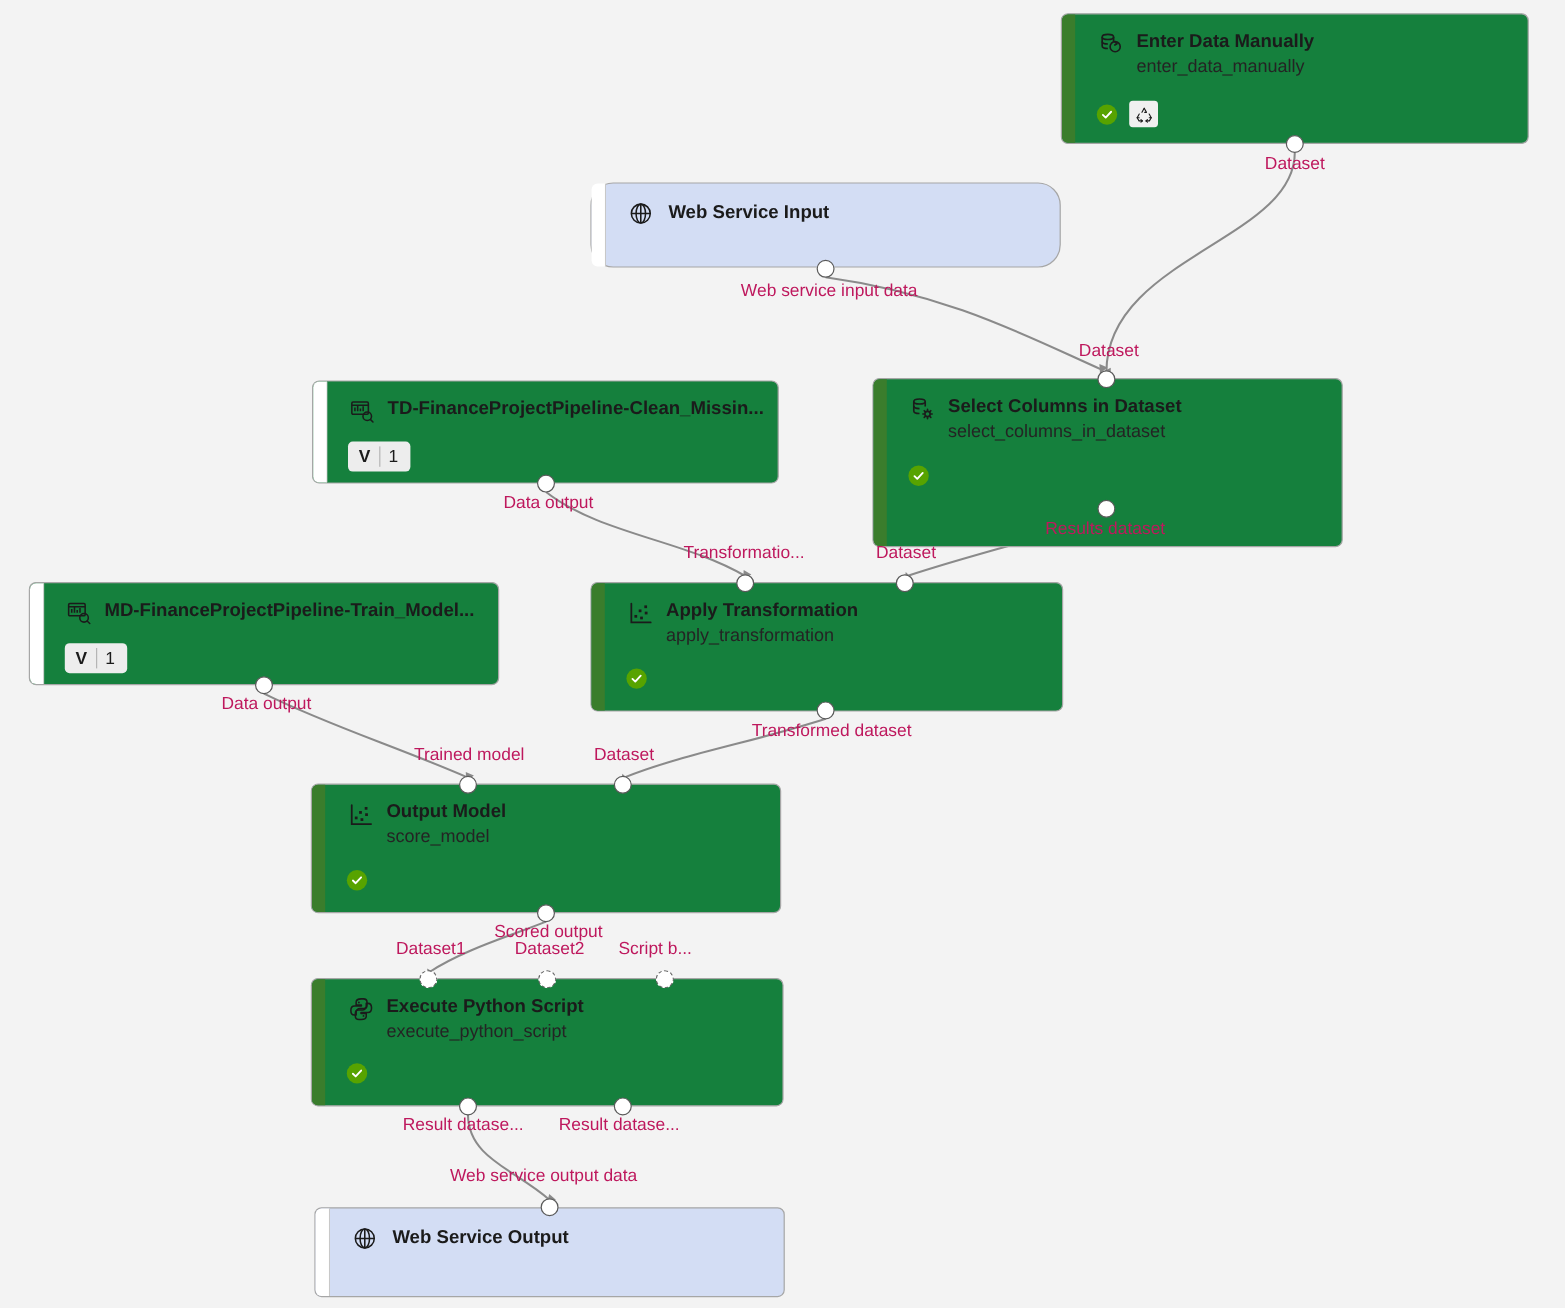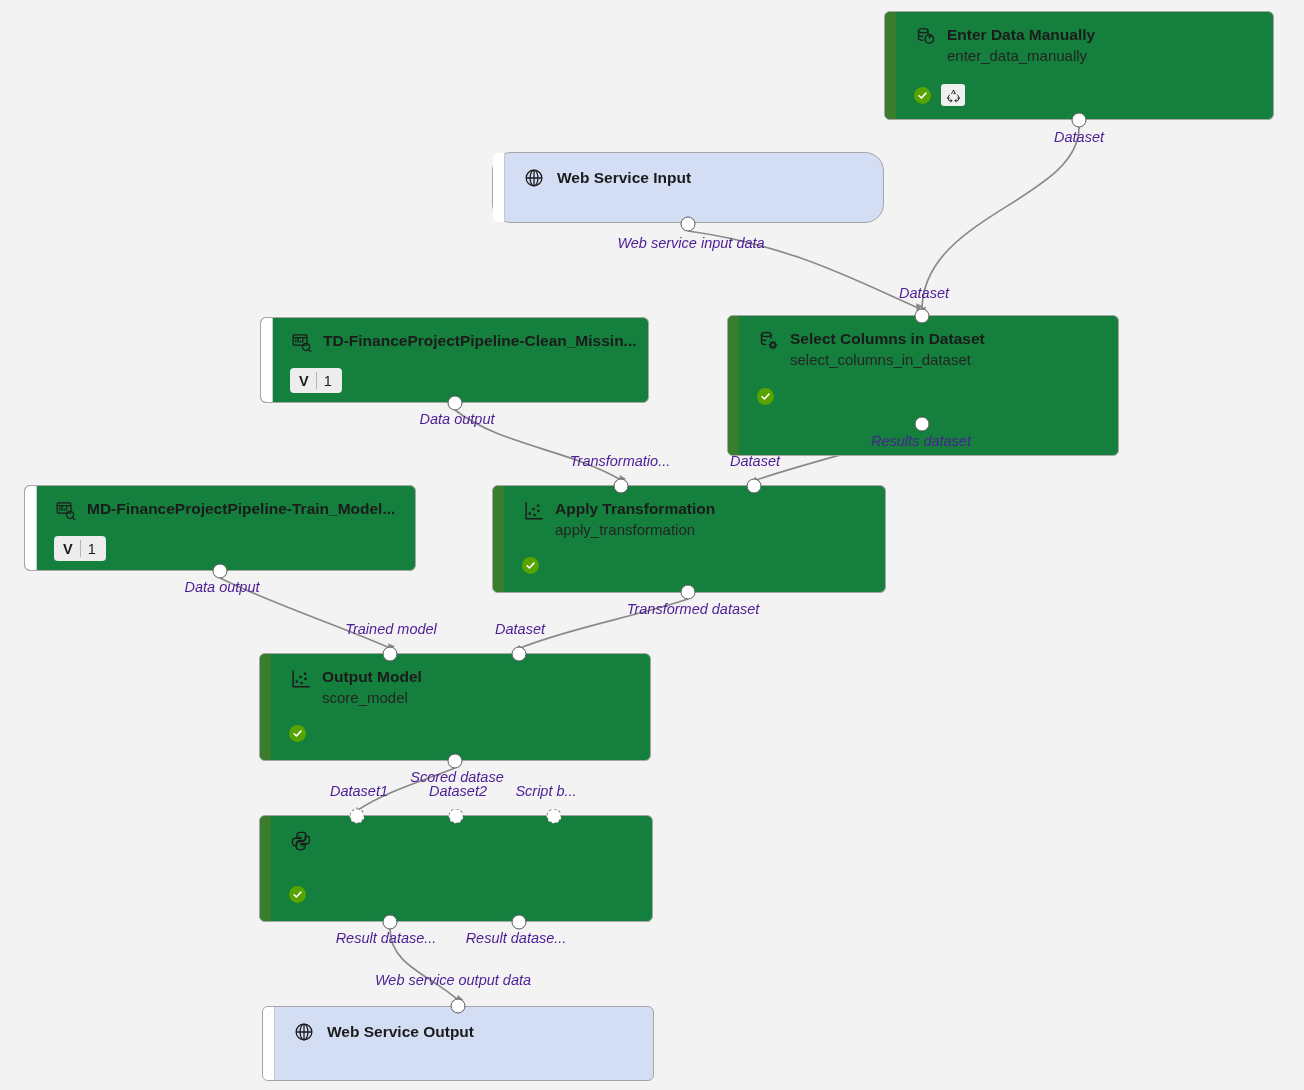--- a/index.html
+++ b/index.html
@@ -164,26 +164,25 @@
   }
   .port.optional {
     border-style: dashed;
     border-color: #6b6b6b;
   }
 
   
   .port-label {
     position: absolute;
     font-size: 14.5px;
-    color: #4c1d95;
+    color: #be185d;
     white-space: nowrap;
     z-index: 4;
     transform: translateX(-50%);
     line-height: 16px;
-    font-style: italic;
   }
 </style>
 </head>
 <body>
 
 <div id="canvas">
 
   <svg id="edge-layer" viewBox="0 0 1304 1090" width="1304" height="1090">
     <defs>
       <marker id="arrowhead" markerWidth="9" markerHeight="9" refX="4.2" refY="4.4" orient="auto" markerUnits="userSpaceOnUse">
@@ -405,20 +404,24 @@
                C7.4 12.7 9 11.3 10.9 11.3 H14.5 C16.2 11.3 17.3 10.1 17.3 8.4
                V5.6 C17.3 3.9 15.9 2.6 14 2.6 Z" stroke-linejoin="round"></path>
       <path d="M12 21.4 C15.1 21.4 16.6 20.3 16.6 18.4 V15.8 H11.8 V15 H18.1
                C20 15 21.4 13.7 21.4 10.9 C21.4 8.1 20.1 6.7 18.2 6.7 H16.6 V9.4
                C16.6 11.3 15 12.7 13.1 12.7 H9.5 C7.8 12.7 6.7 13.9 6.7 15.6
                V18.4 C6.7 20.1 8.1 21.4 10 21.4 Z" stroke-linejoin="round"></path>
       <circle cx="9.9" cy="5.9" r="0.85" fill="#1b1b1b" stroke="none"></circle>
       <circle cx="14.1" cy="18.1" r="0.85" fill="#1b1b1b" stroke="none"></circle>
     </svg>
             </span>
+            <div class="node-texts">
+              <div class="node-title">Execute Python Script</div>
+              <div class="node-sub">execute_python_script</div>
+            </div>
           </div>
         </div>
         <div class="status-row" style="top: 70px;">
           <span class="status-ok" style="background: rgb(87, 163, 0);">
             <svg viewBox="0 0 24 24" fill="none" stroke="#ffffff" stroke-width="3.4" stroke-linecap="round" stroke-linejoin="round">
               <path d="M4.5 12.6 L9.6 17.5 L19.5 6.8"></path>
             </svg>
           </span>
         </div>
       </div>
@@ -458,21 +461,21 @@
       <div class="port-label" style="left: 755px; top: 453px;">Dataset</div>
       <div class="port" style="left: 688px; top: 592px;"></div>
       <div class="port-label" style="left: 693px; top: 601px;">Transformed dataset</div>
       <div class="port" style="left: 220px; top: 571px;"></div>
       <div class="port-label" style="left: 222px; top: 579px;">Data output</div>
       <div class="port" style="left: 390px; top: 654px;"></div>
       <div class="port-label" style="left: 391px; top: 621px;">Trained model</div>
       <div class="port" style="left: 519px; top: 654px;"></div>
       <div class="port-label" style="left: 520px; top: 621px;">Dataset</div>
       <div class="port" style="left: 455px; top: 761px;"></div>
-      <div class="port-label" style="left: 457px; top: 769px;">Scored datase</div>
+      <div class="port-label" style="left: 457px; top: 769px;">Scored output</div>
       <div class="port optional" style="left: 357px; top: 816px;"></div>
       <div class="port-label" style="left: 359px; top: 783px;">Dataset1</div>
       <div class="port optional" style="left: 456px; top: 816px;"></div>
       <div class="port-label" style="left: 458px; top: 783px;">Dataset2</div>
       <div class="port optional" style="left: 554px; top: 816px;"></div>
       <div class="port-label" style="left: 546px; top: 783px;">Script b...</div>
       <div class="port" style="left: 390px; top: 922px;"></div>
       <div class="port-label" style="left: 386px; top: 930px;">Result datase...</div>
       <div class="port" style="left: 519px; top: 922px;"></div>
       <div class="port-label" style="left: 516px; top: 930px;">Result datase...</div>

